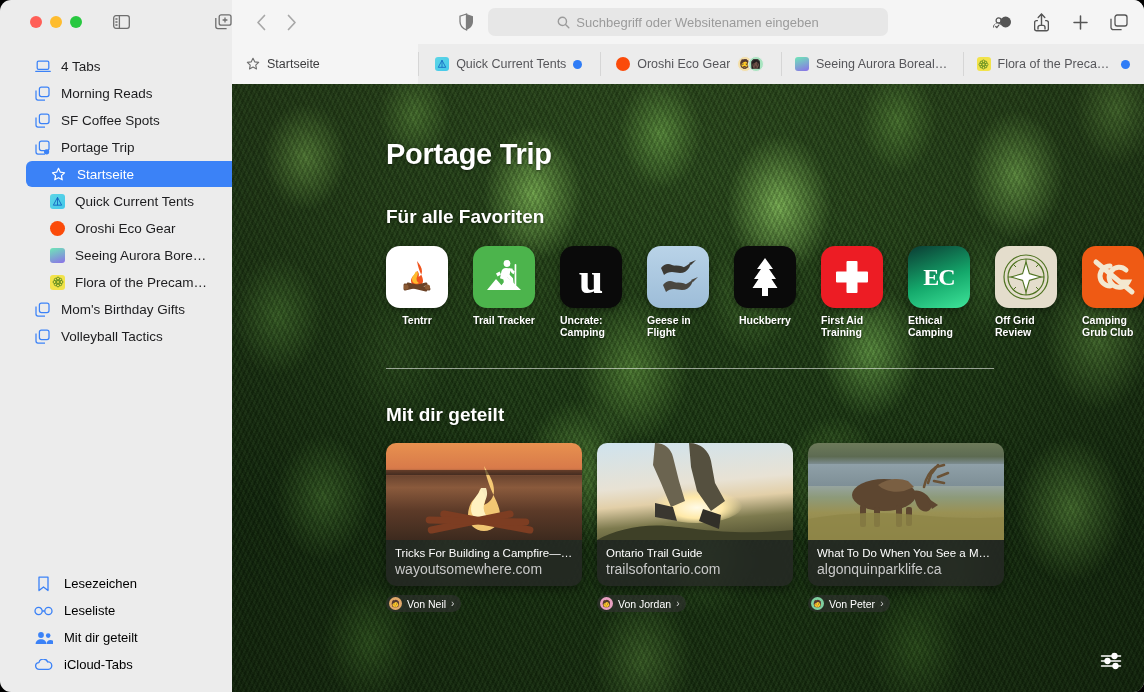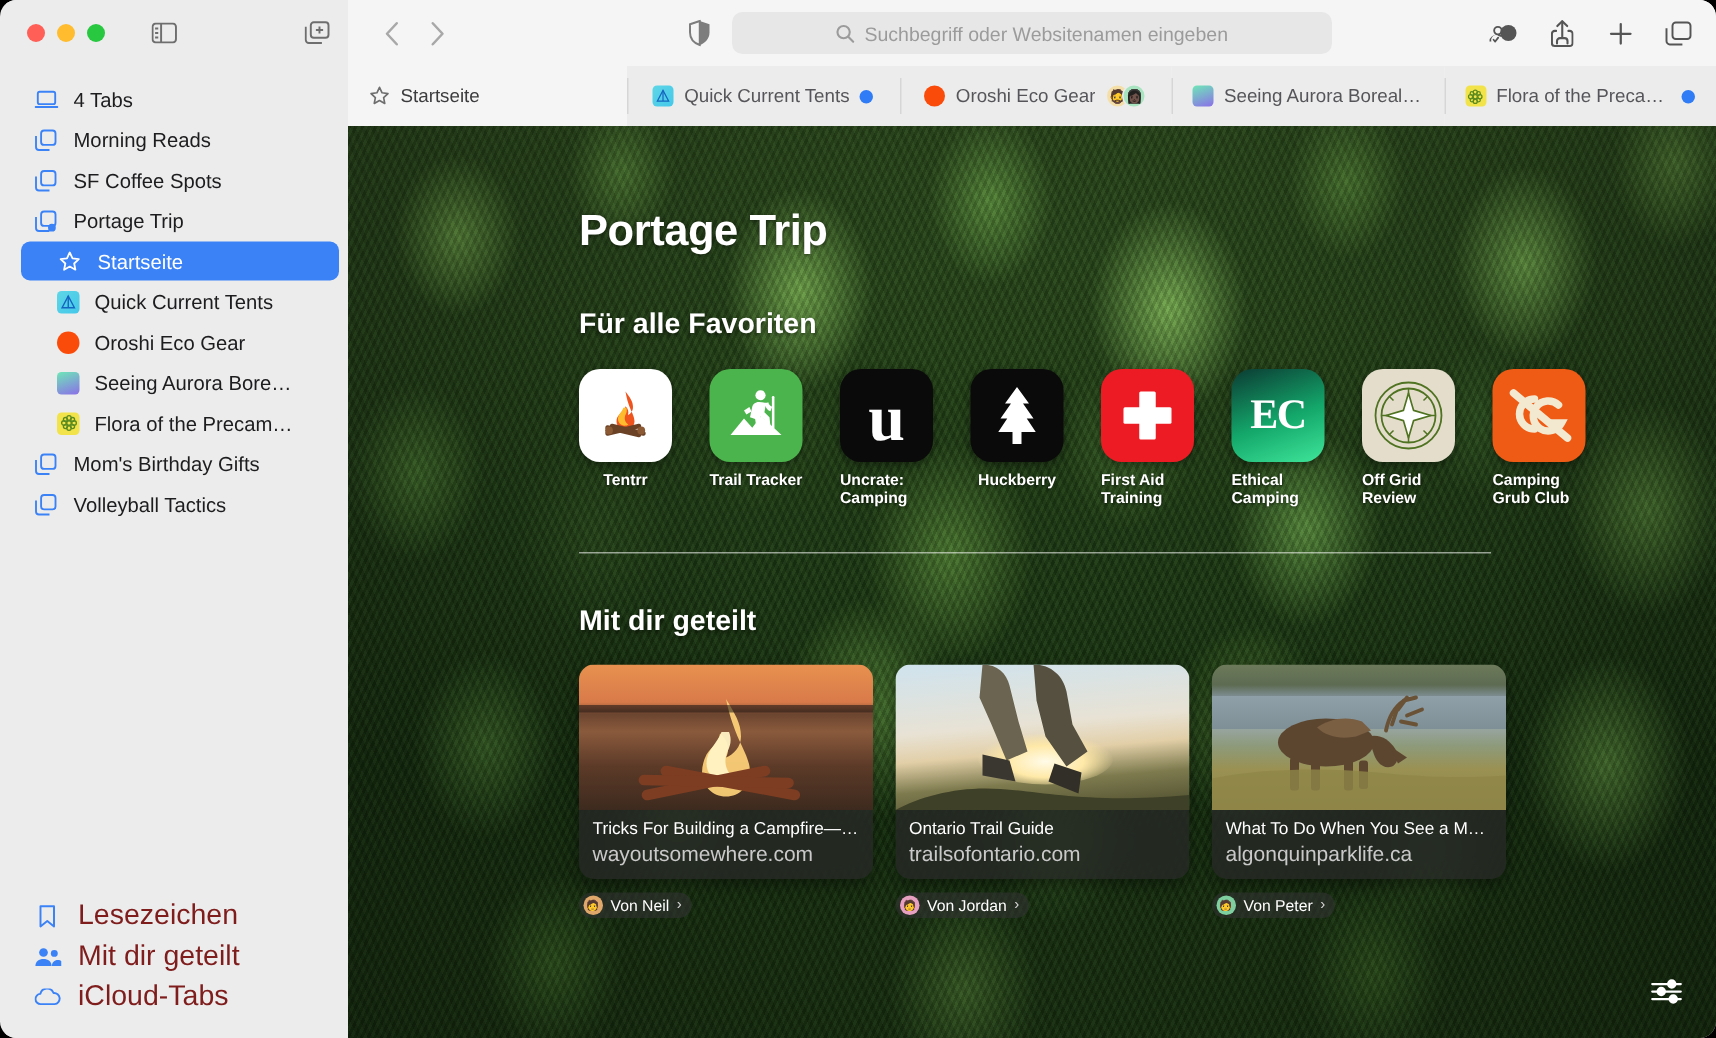--- a/index.html
+++ b/index.html
@@ -10,21 +10,21 @@
     -webkit-font-smoothing:antialiased;
   }
   .window {
     position:relative; width:1144px; height:692px;
     border-radius:11px; overflow:hidden;
     background:#ececec;
   }
 
   
   .sidebar {
-    position:absolute; left:4px; top:0; width:232px; height:692px;
+    position:absolute; left:16px; top:0; width:232px; height:692px;
     background:#ececec;
     display:flex; flex-direction:column;
   }
   .sb-titlebar {
     height:44px; display:flex; align-items:center; padding:0 14px;
     flex-shrink:0;
   }
   .traffic { display:flex; gap:8px; align-items:center; }
   .tl { width:12px; height:12px; border-radius:50%; }
   .tl.r { background:#ff5f57; }
@@ -64,21 +64,21 @@
     overflow:hidden;
   }
   .fav-tent { background:linear-gradient(135deg,#5ed6e6,#44c8ea); }
   .fav-orange { background:#fb4b0a; border-radius:50%; }
   .fav-aurora { background:linear-gradient(160deg,#6ee7b7 0%,#8b6fe8 100%); }
   .fav-flora { background:#f2e34a; }
 
   .sb-bottom { padding-bottom:14px; }
   .sb-brow {
     height:27px; display:flex; align-items:center; gap:11px;
-    padding:0 18px; font-size:19px; color:#7f1d1d;
+    padding:0 18px; font-size:13px; color:#000000;
   }
   .sb-brow .sb-icon-box { width:19px; height:19px; }
 
   
   .toolbar {
     position:absolute; left:232px; top:0; width:912px; height:44px;
     background:#f5f5f5; display:flex; align-items:center;
     padding:0 14px; gap:0;
   }
   .nav-btn {
@@ -394,20 +394,30 @@
       <div class="sb-brow">
         <span class="sb-icon-box">
           <svg width="13" height="16" viewBox="0 0 13 16" fill="none" stroke="currentColor" stroke-width="1.3" stroke-linejoin="round">
             <path d="M2 1.2h9v13.4l-4.5-3.6L2 14.6z"></path>
           </svg>
         </span>
         <span>Lesezeichen</span>
       </div>
       <div class="sb-brow">
         <span class="sb-icon-box">
+          <svg width="19" height="10" viewBox="0 0 19 10" fill="none" stroke="currentColor" stroke-width="1.3">
+            <circle cx="4.6" cy="5" r="3.6"></circle>
+              <circle cx="14.4" cy="5" r="3.6"></circle>
+            <path d="M8.2 5h2.6"></path>
+          </svg>
+        </span>
+        <span>Leseliste</span>
+      </div>
+      <div class="sb-brow">
+        <span class="sb-icon-box">
           <svg width="18" height="14" viewBox="0 0 18 14" fill="currentColor">
             <circle cx="6" cy="4" r="2.9"></circle>
               <circle cx="13.2" cy="4.6" r="2.3"></circle>
             <path d="M0.6 13c0-3 2.4-4.7 5.4-4.7s5.4 1.7 5.4 4.7z"></path>
             <path d="M11.6 13c0-2.4 1.6-4 4-4 1 0 1.8.3 2.4.8V13z"></path>
           </svg>
         </span>
         <span>Mit dir geteilt</span>
       </div>
       <div class="sb-brow">
@@ -582,20 +592,37 @@
           <div class="favlabel">Trail Tracker</div>
         </div>
 
         <div class="favitem">
           <div class="favtile" style="background:#0a0a0a;">
             <span style="color:#fff;font-size:44px;font-weight:700;font-family:'Liberation Serif',serif;line-height:1;margin-top:3px;">u</span>
           </div>
           <div class="favlabel">Uncrate: Camping</div>
         </div>
 
+        <div class="favitem">
+          <div class="favtile" style="background:linear-gradient(180deg,#b9d3e8,#9dbdd8);">
+            <svg width="58" height="46" viewBox="0 0 58 46">
+              <g fill="#3c3a34">
+                <path d="M12 14c3-4 7-5 11-3l5 2c3 1 6 1 9-1l6-4-3 6c-2 3-5 5-9 5l-8-1c-3 0-6 1-8 3z"></path>
+                <path d="M40 9l7-3-5 5z"></path>
+                <ellipse cx="27" cy="14" rx="8" ry="2.6"></ellipse>
+              </g>
+              <g fill="#4a4740" transform="translate(-2,17)">
+                <path d="M16 14c3-4 7-5 11-3l5 2c3 1 6 1 9-1l6-4-3 6c-2 3-5 5-9 5l-8-1c-3 0-6 1-8 3z"></path>
+                <path d="M44 9l7-3-5 5z"></path>
+                <ellipse cx="31" cy="14" rx="8" ry="2.6"></ellipse>
+              </g>
+            </svg>
+          </div>
+          <div class="favlabel">Geese in Flight</div>
+        </div>
 
         <div class="favitem">
           <div class="favtile" style="background:#0a0a0a;">
             <svg width="38" height="44" viewBox="0 0 38 44" fill="#fff">
               <path d="M19 3l8 11h-4l7 10h-4.5l6 9H22v8h-6v-8H6.5l6-9H8l7-10h-4z"></path>
             </svg>
           </div>
           <div class="favlabel">Huckberry</div>
         </div>
 
@@ -604,21 +631,21 @@
             <svg width="40" height="40" viewBox="0 0 40 40" fill="#fff">
               <rect x="14.5" y="4" width="11" height="32" rx="1"></rect>
               <rect x="4" y="14.5" width="32" height="11" rx="1"></rect>
             </svg>
           </div>
           <div class="favlabel">First Aid Training</div>
         </div>
 
         <div class="favitem">
           <div class="favtile" style="background:linear-gradient(160deg,#0b3b33 0%,#14a86b 55%,#3fe59a 100%);">
-            <span style="color:#fff;font-size:28px;font-weight:700;font-family:'Liberation Serif',serif;letter-spacing:-1px;">EC</span>
+            <span style="color:#fff;font-size:24px;font-weight:700;font-family:'Liberation Serif',serif;letter-spacing:-1px;">EC</span>
           </div>
           <div class="favlabel">Ethical Camping</div>
         </div>
 
         <div class="favitem">
           <div class="favtile" style="background:#e4ddcc;">
             <svg width="52" height="52" viewBox="0 0 52 52" fill="none" stroke="#4f7321" stroke-width="1.2">
               <circle cx="26" cy="26" r="22"></circle>
               <circle cx="26" cy="26" r="18"></circle>
               <g stroke-width="1">

